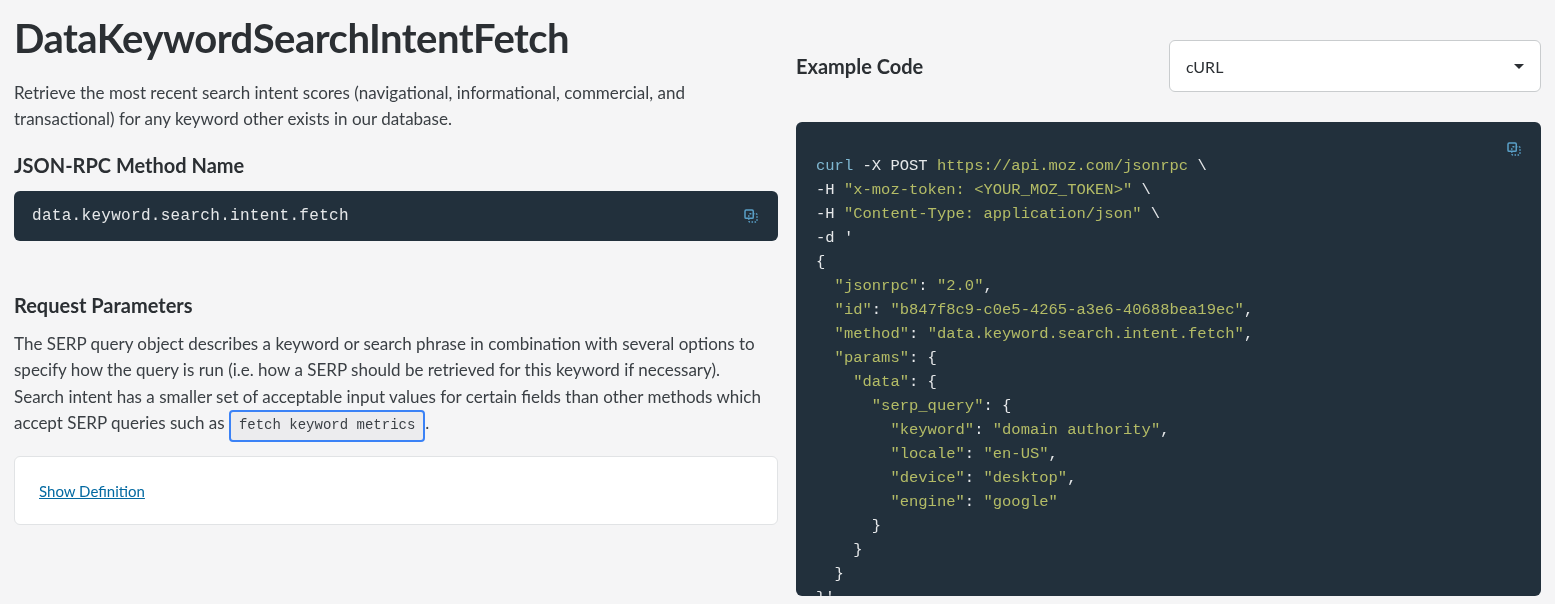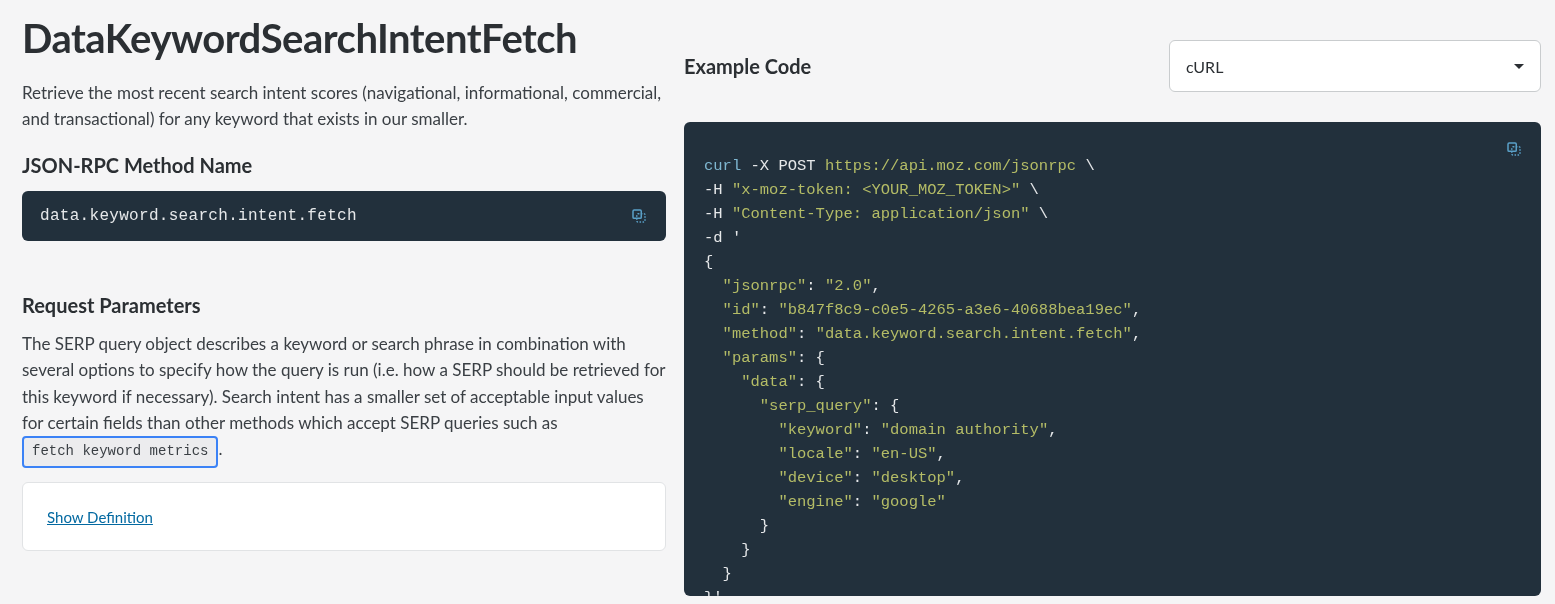--- a/index.html
+++ b/index.html
@@ -10,22 +10,22 @@
     font-family: "Lato", "Helvetica Neue", Arial, sans-serif;
     color: #2b2f33;
     overflow: hidden;
   }
   .page {
     display: flex;
     width: 100%;
     height: 100%;
   }
   .col-left {
-    width: 684px;
-    padding: 14px 18px 0 22px;
+    width: 796px;
+    padding: 14px 18px 0 14px;
   }
   .col-right {
     flex: 1;
     padding: 14px 14px 0 0;
   }
   
   h1.page-title {
     font-size: 40px;
     font-weight: 700;
     letter-spacing: -0.5px;
@@ -169,21 +169,21 @@
   .tok-key   { color: #b4bc66; }
   .tok-punc  { color: #e6e8ea; }
 </style>
 </head>
 <body>
 
 <div class="page">
 
   <div class="col-left">
     <h1 class="page-title">DataKeywordSearchIntentFetch</h1>
-    <p class="page-desc">Retrieve the most recent search intent scores (navigational, informational, commercial, and transactional) for any keyword that exists in our smaller.</p>
+    <p class="page-desc">Retrieve the most recent search intent scores (navigational, informational, commercial, and transactional) for any keyword other exists in our database.</p>
 
     <h2 class="section-h">JSON-RPC Method Name</h2>
     <div class="method-name-box">
       <code>data.keyword.search.intent.fetch</code>
       <span class="copy-icon">
         <svg width="18" height="18" viewBox="0 0 24 24" fill="none" stroke="#5aa0c8" stroke-width="2">
           <rect x="9" y="9" width="11" height="11" rx="1.5" stroke-dasharray="2 2"></rect>
           <rect x="4" y="4" width="11" height="11" rx="1.5"></rect>
         </svg>
       </span>

